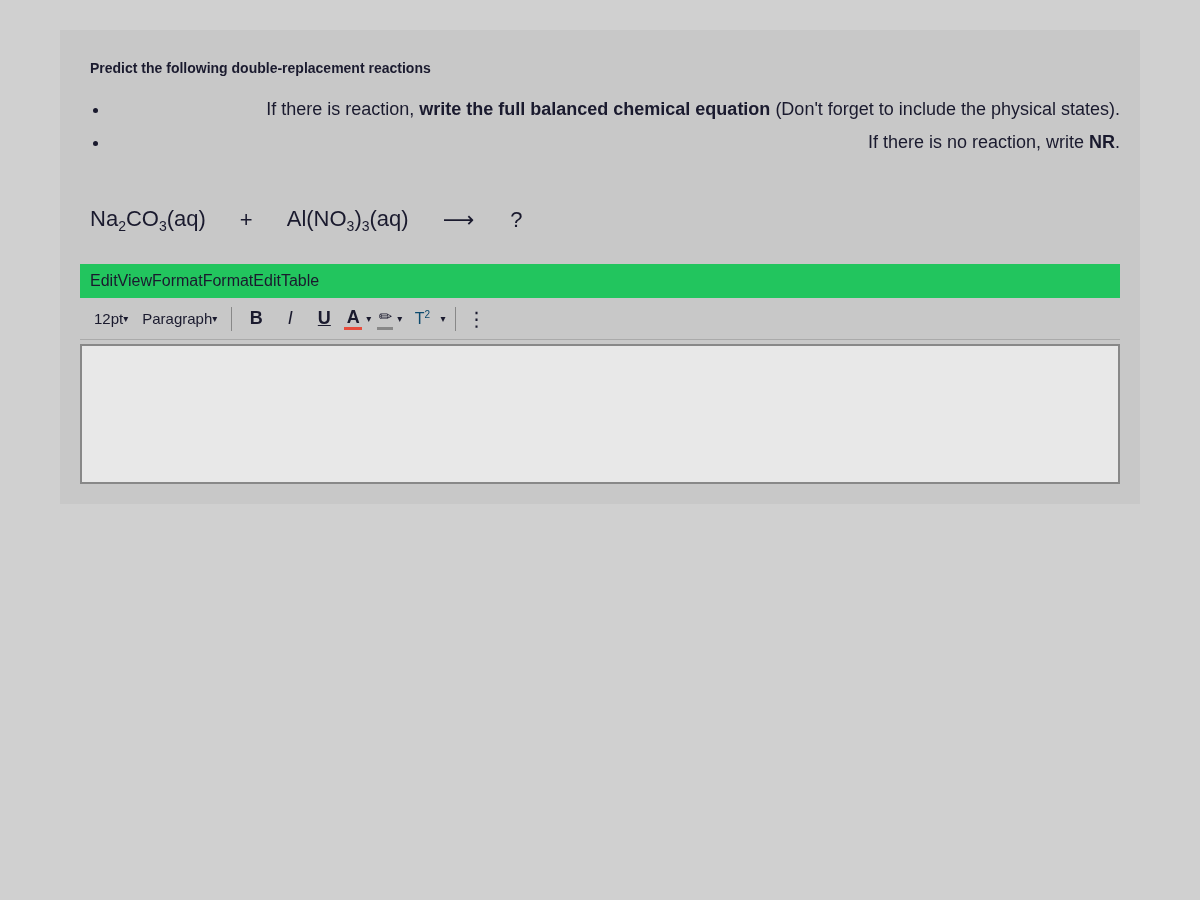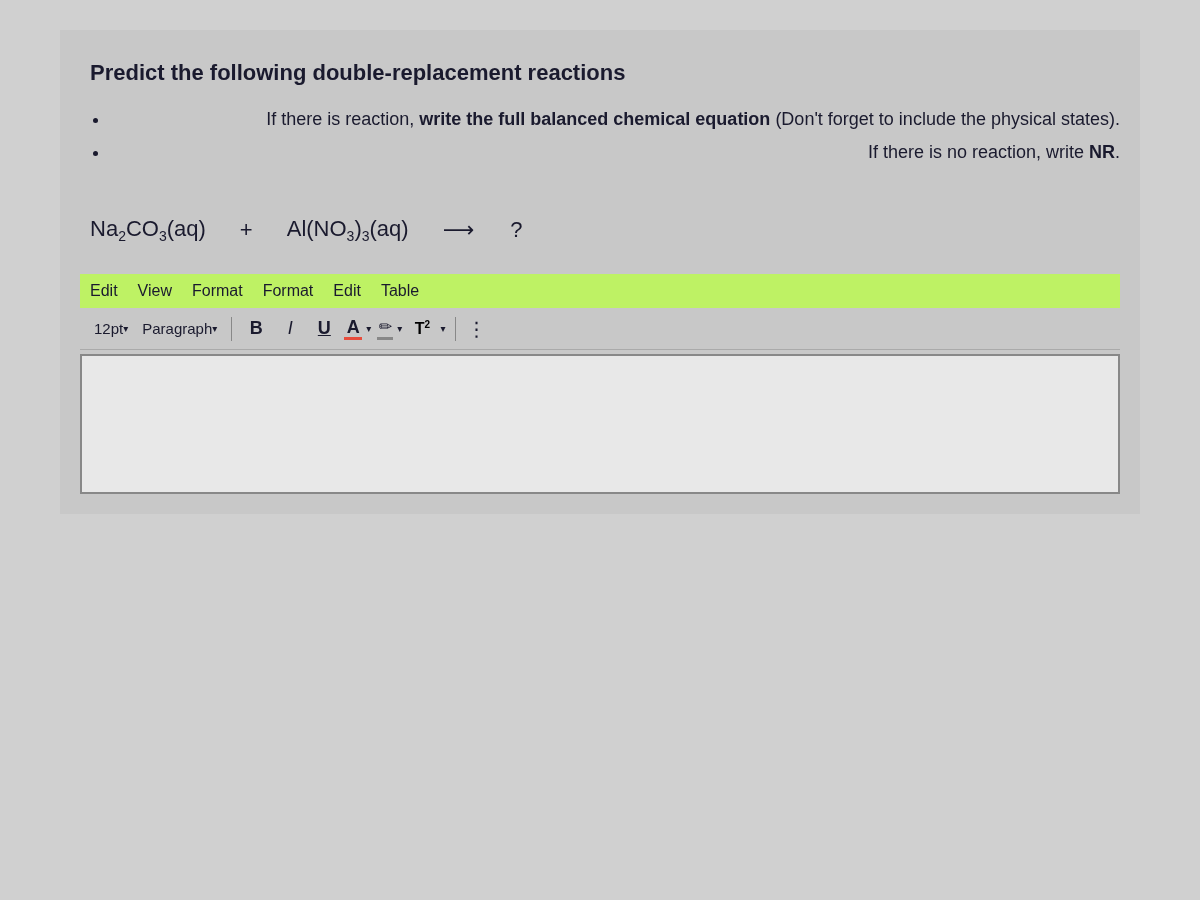--- a/index.html
+++ b/index.html
@@ -15,21 +15,21 @@
       padding: 30px 60px;
     }
 
     .main-container {
       width: 1080px;
       background: #c8c8c8;
       padding: 30px 20px 20px 20px;
     }
 
     .heading {
-      font-size: 22px;
+      font-size: 14px;
       font-weight: bold;
       color: #1a1a2e;
       margin-bottom: 20px;
       padding-left: 10px;
     }
 
     .bullet-list {
       list-style: disc;
       padding-left: 30px;
       margin-bottom: 30px;
@@ -77,25 +77,24 @@
     }
 
     
     .editor-wrapper {
       background: #c8c8c8;
       border: none;
     }
 
     .menu-bar {
       display: flex;
-      gap: 20px;
       font-size: 16px;
       color: #1a1a2e;
       padding: 8px 10px;
-      background: #bef264;
+      background: #22c55e;
     }
 
     .menu-item {
       cursor: pointer;
       color: #1a1a2e;
     }
 
     .toolbar {
       display: flex;
       align-items: center;
@@ -198,22 +197,22 @@
 
     .pencil-underline {
       width: 16px;
       height: 3px;
       background: #888;
       margin-top: 1px;
     }
 
     .t2-btn {
       font-size: 16px;
-      font-weight: bold;
-      color: #000000;
+      font-weight: normal;
+      color: #0c4a6e;
       cursor: pointer;
     }
   </style>
 </head>
 <body>
 
 <div class="main-container">
 
   <h2 class="heading">Predict the following double-replacement reactions</h2>
 

